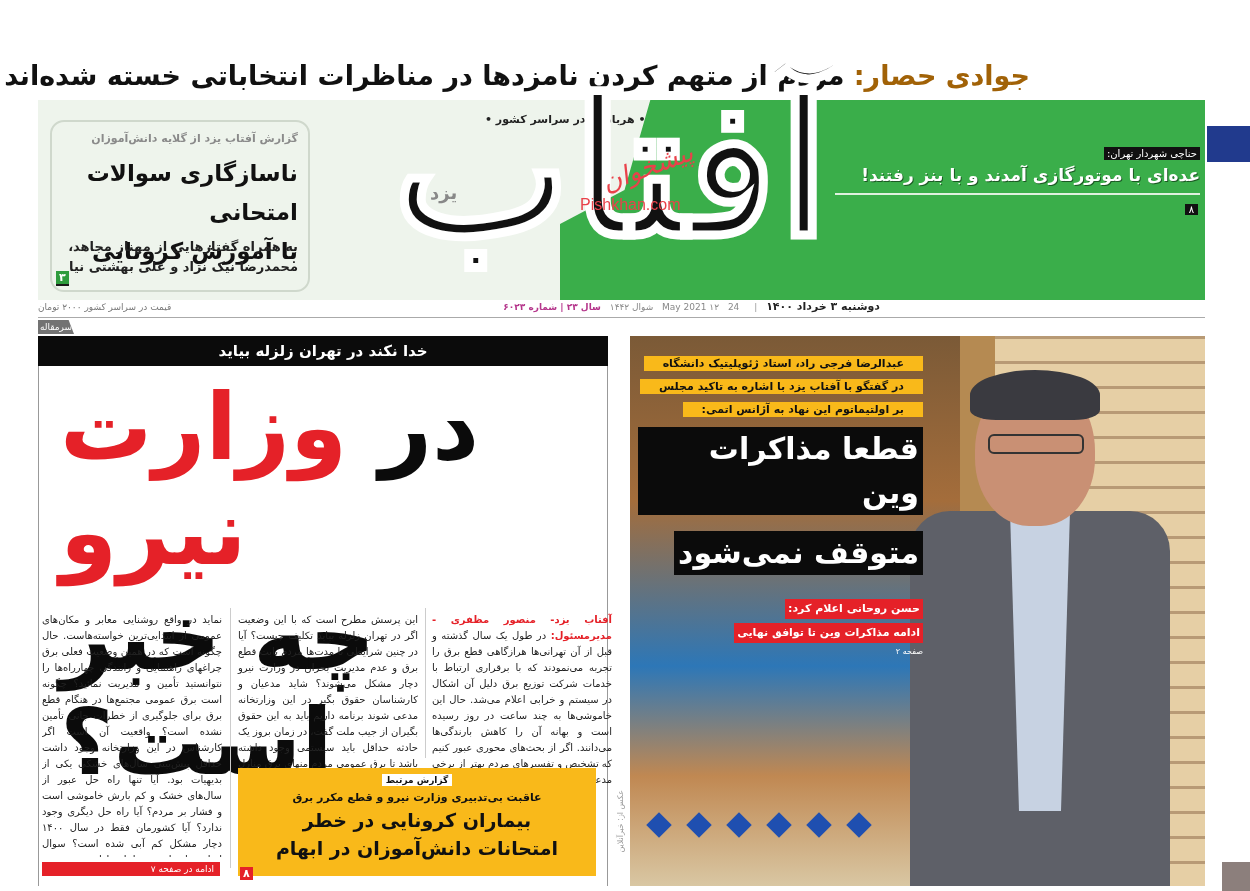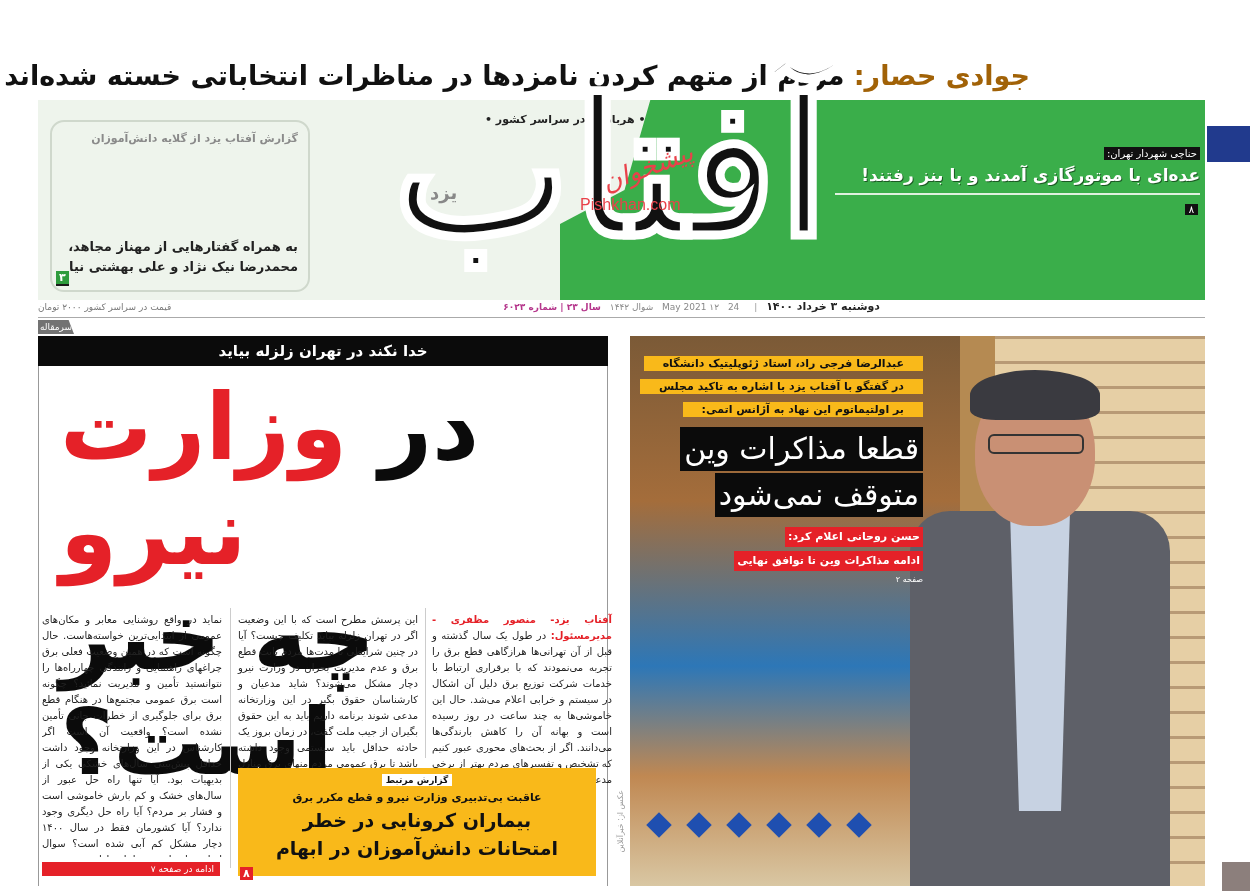--- a/index.html
+++ b/index.html
@@ -77,21 +77,21 @@
     .photo .person { position: absolute; left: 280px; top: 40px; width: 260px; height: 520px; }
     .photo .head { position: absolute; left: 65px; top: 0; width: 120px; height: 150px; border-radius: 50% 50% 45% 45%; background: #c99074; }
     .photo .hair { position: absolute; left: 60px; top: -6px; width: 130px; height: 50px; border-radius: 50% 50% 20% 20%; background: #3a3a40; }
     .photo .glasses { position: absolute; left: 78px; top: 58px; width: 96px; height: 20px; border: 2px solid #333; border-radius: 6px; }
     .photo .jacket { position: absolute; left: 0; top: 135px; width: 260px; height: 400px; background: #5e6068; border-radius: 40px 40px 0 0; }
     .photo .shirt { position: absolute; left: 100px; top: 135px; width: 60px; height: 300px; background: #c7d2e2; clip-path: polygon(0 0, 100% 0, 85% 100%, 15% 100%); }
 
     .feature-text { left: 638px; top: 352px; width: 285px; }
     .ft-intro { display: inline; background: #f9b91a; color: #111; font-size: 11px; font-weight: bold; line-height: 22px; padding: 1px 19px; box-decoration-break: clone; -webkit-box-decoration-break: clone; }
     .ft-title { margin-top: 6px; }
-    .ft-title span { display: inline-block; background: #0b0b0b; color: #fff; font-size: 30px; font-weight: normal; line-height: 44px; padding: 0 4px; margin-bottom: 2px; }
+    .ft-title span { display: inline-block; background: #0b0b0b; color: #fff; font-size: 30px; font-weight: bold; line-height: 44px; padding: 0 4px; margin-bottom: 16px; }
     .ft-sub { margin-top: 6px; }
     .ft-sub span { display: inline-block; background: #e52128; color: #fff; font-size: 11px; font-weight: bold; line-height: 18px; padding: 1px 3px; margin-bottom: 2px; }
     .ft-page { font-size: 8px; color: #fff; margin-top: 2px; }
     .photo-credit { left: 616px; top: 790px; font-size: 8px; color: #999; writing-mode: vertical-rl; transform: rotate(180deg); }
 
     .bottom-grey { left: 1222px; top: 862px; width: 28px; height: 29px; background: #8c7f7c; }
   </style>
 </head>
 <body>
 
@@ -99,20 +99,24 @@
   <span class="speaker">جوادی حصار:</span>
   <span class="quote">مردم از متهم کردن نامزدها در مناظرات انتخاباتی خسته شده‌اند</span>
   
 </div>
 
 <div class="abs masthead"></div>
 <div class="abs masthead-green"></div>
 
 <div class="abs left-box">
   <div class="kicker">گزارش آفتاب یزد از گلایه دانش‌آموزان</div>
+  <div class="title">
+    <div>ناسازگاری سوالات امتحانی</div>
+    <div>با آموزش کرونایی</div>
+  </div>
   <div class="byline">
     <div>به همراه گفتارهایی از مهناز مجاهد،</div>
     <div>محمدرضا نیک نژاد و علی بهشتی نیا</div>
   </div>
   <span class="page-tag">۳</span>
 </div>
 
 <div class="abs slogan">• هربامداد در سراسر کشور •</div>
 
 <div class="abs logo">

